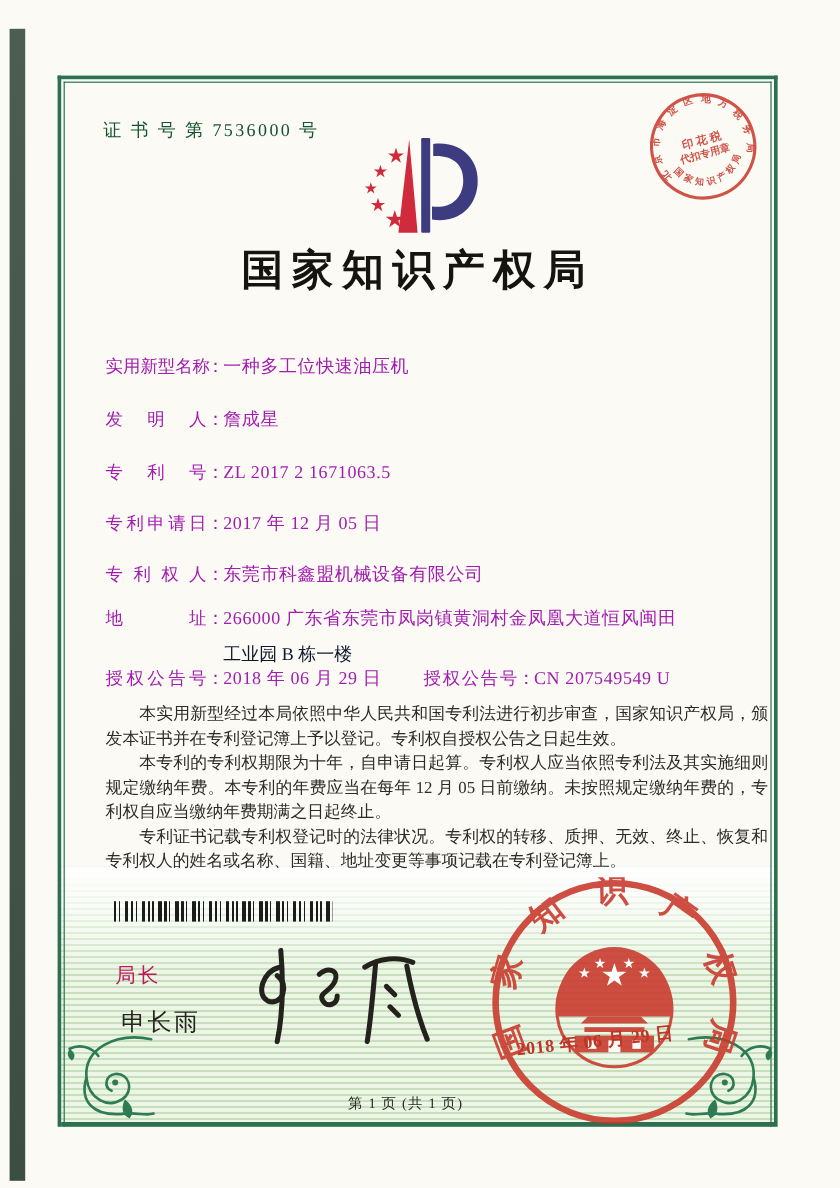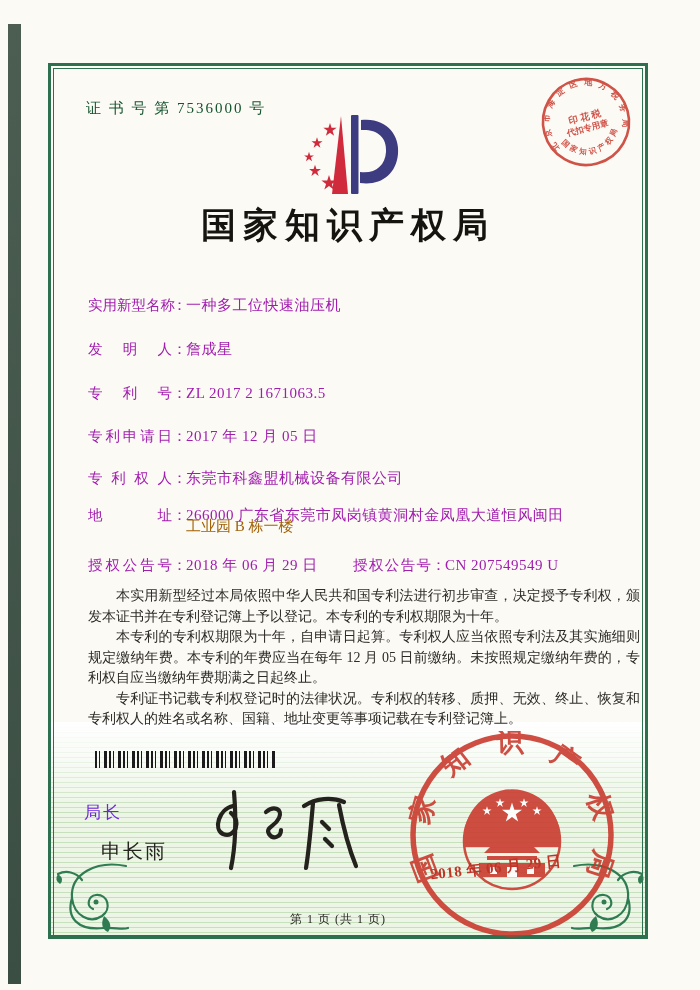--- a/index.html
+++ b/index.html
@@ -26,31 +26,31 @@
   .certno{position:absolute;left:86px;top:99px;font-size:15px;letter-spacing:2px;color:#14532d;z-index:3;}
   .logo{position:absolute;left:288px;top:110px;z-index:3;}
   .title{position:absolute;left:48px;top:202px;width:600px;text-align:center;
          font-size:35px;font-weight:600;letter-spacing:7px;color:#16140f;z-index:3;}
   
   .frow{position:absolute;left:88px;width:556px;font-size:15px;color:#a21caf;z-index:3;white-space:nowrap;}
   .flabel{display:inline-block;width:84px;font-size:14.5px;text-align:justify;text-align-last:justify;vertical-align:top;}
   .fcolon{display:inline-block;width:14px;}
   .fvalue{display:inline-block;letter-spacing:.5px;}
   .r1{top:296px}.r2{top:340px}.r3{top:384px}.r4{top:427px}.r5{top:469px}.r6{top:506px}.r7{top:556px}
-  .addr2{position:absolute;left:186px;top:517px;font-size:15px;color:#a16207;z-index:3;}
+  .addr2{position:absolute;left:186px;top:536px;font-size:15px;color:#0f172a;z-index:3;}
   .grant-no{position:absolute;left:265px;top:0;}
   .grant-no .flabel{width:78px;}
   
   .paras{position:absolute;left:88px;top:586px;width:552px;z-index:3;
          font-size:14px;line-height:20.5px;color:#2e2b26;text-align:justify;}
   .paras p{margin:0;text-indent:2em;}
   
   .barcode{position:absolute;left:95px;top:751px;width:182px;height:17px;z-index:3;
         background:repeating-linear-gradient(90deg,#1b1b1b 0 2px,rgba(0,0,0,0) 2px 4px,#1b1b1b 4px 5px,rgba(0,0,0,0) 5px 9px,#1b1b1b 9px 12px,rgba(0,0,0,0) 12px 14px);}
-  .director-title{position:absolute;left:84px;top:801px;font-size:17px;color:#6d28d9;z-index:3;
+  .director-title{position:absolute;left:96px;top:801px;font-size:17px;color:#be185d;z-index:3;
         font-family:"Liberation Sans","DejaVu Sans",sans-serif;letter-spacing:2px;}
   .director-name{position:absolute;left:101px;top:838px;font-size:20px;color:#26241f;z-index:3;
         font-family:"Liberation Sans","DejaVu Sans",sans-serif;letter-spacing:2px;}
   .signature{position:absolute;left:200px;top:786px;z-index:3;}
   .page-footer{position:absolute;left:48px;top:911px;width:580px;text-align:center;
         font-size:12px;color:#2b2a26;z-index:3;letter-spacing:1px;}
   
   .tax-stamp{position:absolute;left:540px;top:76px;width:92px;height:92px;
         transform:rotate(-15deg);opacity:.85;z-index:4;}
   .sipo-stamp{position:absolute;left:408px;top:731px;width:208px;height:208px;opacity:.88;z-index:4;}
@@ -134,21 +134,21 @@
   <div class="frow r6">
     <span class="flabel">地址</span><span class="fcolon">：</span><span class="fvalue">266000 广东省东莞市凤岗镇黄洞村金凤凰大道恒风闽田</span>
   </div>
   <div class="addr2">工业园 B 栋一楼</div>
   <div class="frow r7">
     <span class="flabel">授权公告号</span><span class="fcolon">：</span><span class="fvalue">2018 年 06 月 29 日</span>
     <span class="grant-no"><span class="flabel">授权公告号</span><span class="fcolon">：</span><span class="fvalue">CN 207549549 U</span></span>
   </div>
 
   <div class="paras">
-    <p>本实用新型经过本局依照中华人民共和国专利法进行初步审查，决定授予专利权，颁发本证书并在专利登记簿上予以登记。本专利的专利权期限为十年。</p>
+    <p>本实用新型经过本局依照中华人民共和国专利法进行初步审查，国家知识产权局，颁发本证书并在专利登记簿上予以登记。专利权自授权公告之日起生效。</p>
     <p>本专利的专利权期限为十年，自申请日起算。专利权人应当依照专利法及其实施细则规定缴纳年费。本专利的年费应当在每年 12 月 05 日前缴纳。未按照规定缴纳年费的，专利权自应当缴纳年费期满之日起终止。</p>
     <p>专利证书记载专利权登记时的法律状况。专利权的转移、质押、无效、终止、恢复和专利权人的姓名或名称、国籍、地址变更等事项记载在专利登记簿上。</p>
   </div>
 
   <div class="barcode"></div>
 
   <div class="director-title">局长</div>
   <div class="director-name">申长雨</div>
   <svg class="signature" width="160" height="88" viewBox="0 0 160 88">
     <g fill="none" stroke="#24221c" stroke-width="4.2" stroke-linecap="round" stroke-linejoin="round">

